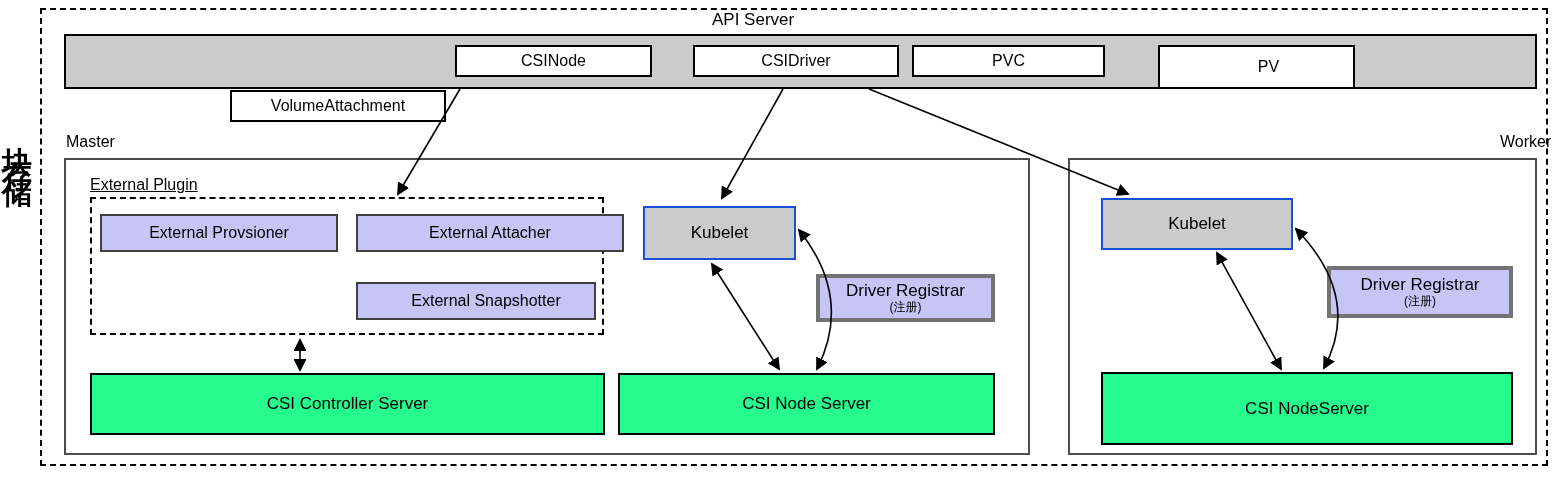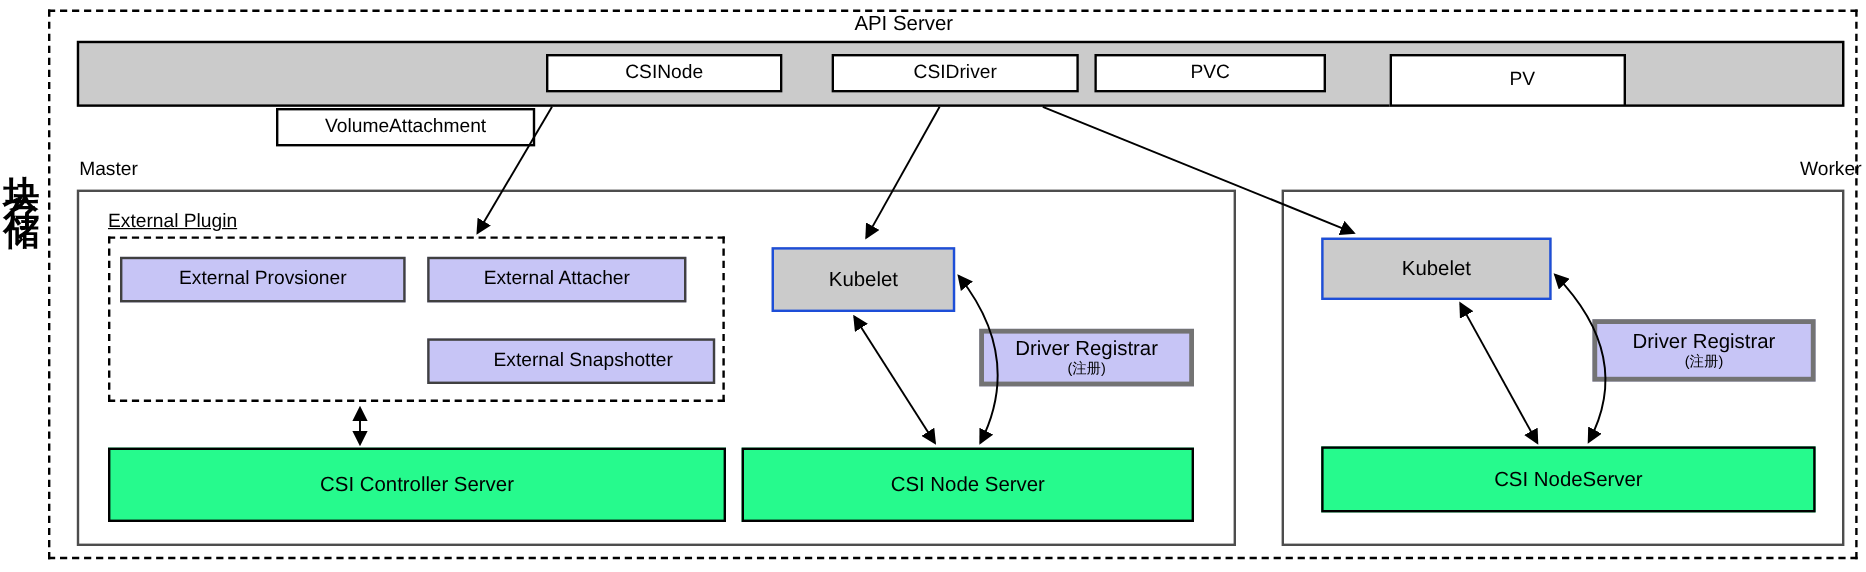--- a/index.html
+++ b/index.html
@@ -63,40 +63,40 @@
   <div class="abs res-box" style="left:693px;top:45px;width:206px;height:32px;">CSIDriver</div>
   <div class="abs res-box" style="left:912px;top:45px;width:193px;height:32px;">PVC</div>
   <div class="abs res-box" style="left:1158px;top:45px;width:197px;height:44px;padding-left:24px;">PV</div>
 
   <div class="abs label section-label" style="left:66px;top:133px;">Master</div>
   <div class="abs container-box" style="left:64px;top:158px;width:966px;height:297px;"></div>
 
   <div class="abs label ext-label" style="left:90px;top:176px;">External Plugin</div>
   <div class="abs ext-dashed" style="left:90px;top:197px;width:514px;height:138px;"></div>
   <div class="abs purple-box" style="left:100px;top:214px;width:238px;height:38px;">External Provsioner</div>
-  <div class="abs purple-box" style="left:356px;top:214px;width:216px;height:38px;">External Attacher</div>
+  <div class="abs purple-box" style="left:356px;top:214px;width:268px;height:38px;">External Attacher</div>
   <div class="abs purple-box" style="left:356px;top:282px;width:240px;height:38px;padding-left:20px;">External Snapshotter</div>
 
   <div class="abs gray-box" style="left:643px;top:206px;width:153px;height:54px;">Kubelet</div>
   <div class="abs dr-box" style="left:816px;top:274px;width:179px;height:48px;">
     <span class="dr-title">Driver Registrar</span>
     <span class="dr-sub">(注册)</span>
   </div>
 
   <div class="abs green-box" style="left:90px;top:373px;width:515px;height:62px;">CSI Controller Server</div>
   <div class="abs green-box" style="left:618px;top:373px;width:377px;height:62px;">CSI Node Server</div>
 
   <div class="abs label section-label" style="left:1500px;top:133px;">Worker</div>
   <div class="abs container-box" style="left:1068px;top:158px;width:469px;height:297px;"></div>
   <div class="abs gray-box" style="left:1101px;top:198px;width:192px;height:52px;">Kubelet</div>
   <div class="abs dr-box" style="left:1327px;top:266px;width:186px;height:52px;">
     <span class="dr-title">Driver Registrar</span>
     <span class="dr-sub">(注册)</span>
   </div>
-  <div class="abs green-box" style="left:1101px;top:372px;width:412px;height:55px;">CSI NodeServer</div>
+  <div class="abs green-box" style="left:1101px;top:372px;width:412px;height:73px;">CSI NodeServer</div>
 
   <svg class="arrows" width="1555" height="477" viewBox="0 0 1555 477">
     <defs>
       <marker id="arr" viewBox="0 0 10 10" refX="8.5" refY="5" markerWidth="8" markerHeight="8" orient="auto-start-reverse">
         <path d="M0,0 L10,5 L0,10 z" fill="#000"></path>
       </marker>
     </defs>
     <g stroke="#000" stroke-width="1.6" fill="none">
       <path d="M460,89 L398,194" marker-end="url(#arr)"></path>
       <path d="M783,89 L722,198" marker-end="url(#arr)"></path>

